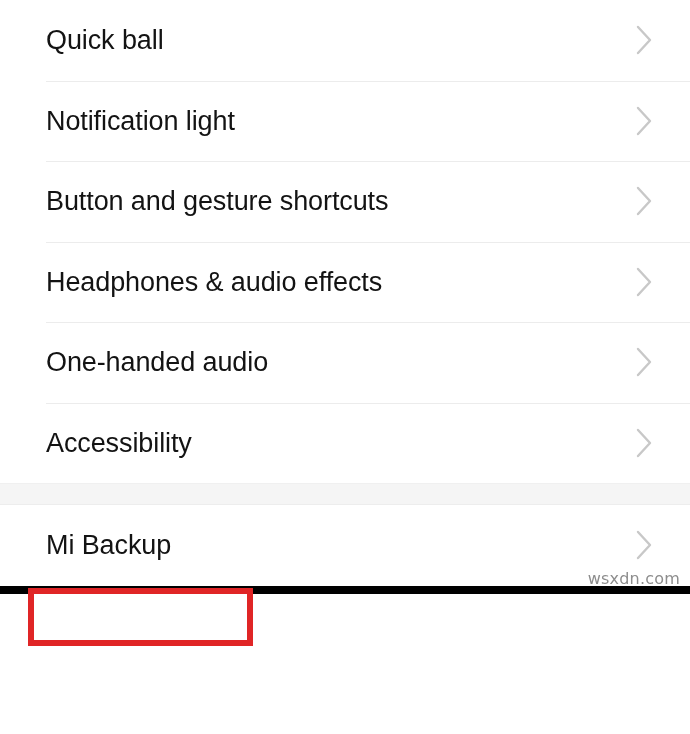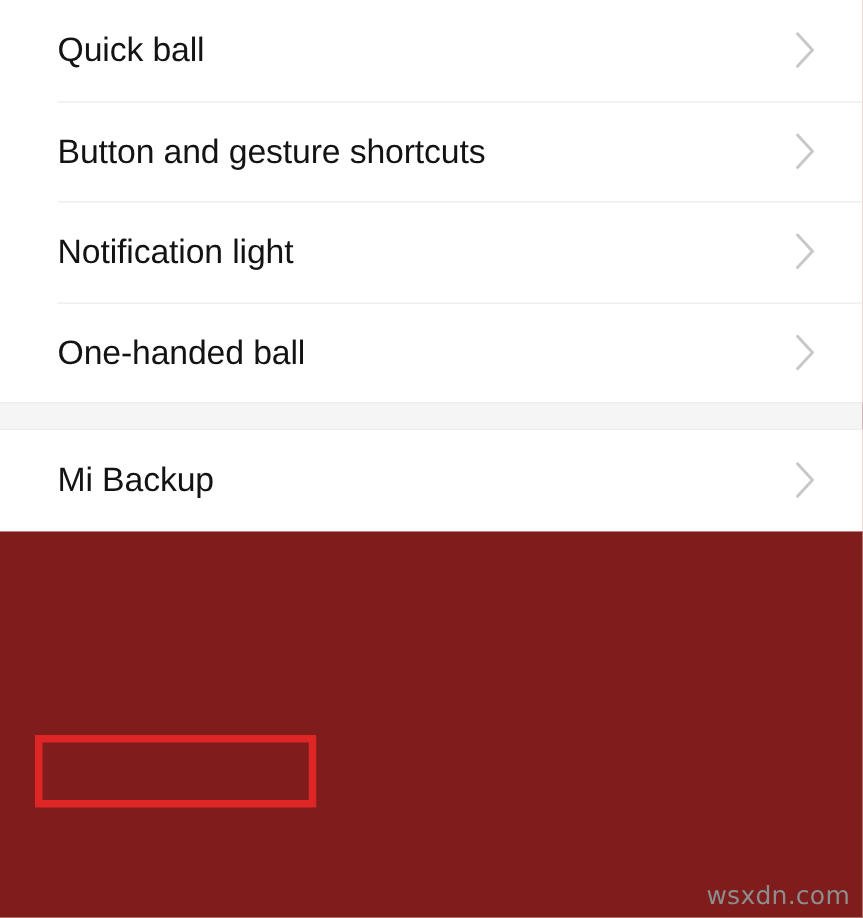--- a/index.html
+++ b/index.html
@@ -11,22 +11,22 @@
     width: 690px;
     height: 734px;
     overflow: hidden;
     font-family: "Liberation Sans", "DejaVu Sans", sans-serif;
     -webkit-font-smoothing: antialiased;
   }
 
   #settings-screen {
     position: relative;
     width: 690px;
-    height: 734px;
-    background: #7f1d1d;
+    height: 594px;
+    background: #000000;
   }
 
   .settings-group {
     background: #ffffff;
   }
 
   .settings-row {
     position: relative;
     display: flex;
     align-items: center;
@@ -89,21 +89,21 @@
     border: 6px solid #e02526;
     box-sizing: border-box;
     pointer-events: none;
     z-index: 5;
   }
 
   .watermark {
     position: absolute;
     right: 10px;
     bottom: 6px;
-    font-size: 20px;
+    font-size: 16px;
     color: #8d8d8d;
     font-family: "DejaVu Sans", sans-serif;
     letter-spacing: 0.2px;
     z-index: 6;
   }
 </style>
 </head>
 <body>
 
 <div id="settings-screen">
@@ -113,47 +113,63 @@
     <div class="settings-row">
       <span class="row-label">Quick ball</span>
       <span class="chevron-icon">
         <svg viewBox="0 0 22 34" xmlns="http://www.w3.org/2000/svg" aria-hidden="true">
           <path d="M4 4 L16 17 L4 30" fill="none" stroke="#c8c8c8" stroke-width="2.4" stroke-linecap="round" stroke-linejoin="round"></path>
         </svg>
       </span>
     </div>
 
     <div class="settings-row">
+      <span class="row-label">Notification light</span>
+      <span class="chevron-icon">
+        <svg viewBox="0 0 22 34" xmlns="http://www.w3.org/2000/svg" aria-hidden="true">
+          <path d="M4 4 L16 17 L4 30" fill="none" stroke="#c8c8c8" stroke-width="2.4" stroke-linecap="round" stroke-linejoin="round"></path>
+        </svg>
+      </span>
+    </div>
+
+    <div class="settings-row">
       <span class="row-label">Button and gesture shortcuts</span>
       <span class="chevron-icon">
         <svg viewBox="0 0 22 34" xmlns="http://www.w3.org/2000/svg" aria-hidden="true">
           <path d="M4 4 L16 17 L4 30" fill="none" stroke="#c8c8c8" stroke-width="2.4" stroke-linecap="round" stroke-linejoin="round"></path>
         </svg>
       </span>
     </div>
 
     <div class="settings-row">
-      <span class="row-label">Notification light</span>
+      <span class="row-label">Headphones &amp; audio effects</span>
       <span class="chevron-icon">
         <svg viewBox="0 0 22 34" xmlns="http://www.w3.org/2000/svg" aria-hidden="true">
           <path d="M4 4 L16 17 L4 30" fill="none" stroke="#c8c8c8" stroke-width="2.4" stroke-linecap="round" stroke-linejoin="round"></path>
         </svg>
       </span>
     </div>
 
-
     <div class="settings-row">
-      <span class="row-label">One-handed ball</span>
+      <span class="row-label">One-handed audio</span>
       <span class="chevron-icon">
         <svg viewBox="0 0 22 34" xmlns="http://www.w3.org/2000/svg" aria-hidden="true">
           <path d="M4 4 L16 17 L4 30" fill="none" stroke="#c8c8c8" stroke-width="2.4" stroke-linecap="round" stroke-linejoin="round"></path>
         </svg>
       </span>
     </div>
 
+    <div class="settings-row">
+      <span class="row-label">Accessibility</span>
+      <span class="chevron-icon">
+        <svg viewBox="0 0 22 34" xmlns="http://www.w3.org/2000/svg" aria-hidden="true">
+          <path d="M4 4 L16 17 L4 30" fill="none" stroke="#c8c8c8" stroke-width="2.4" stroke-linecap="round" stroke-linejoin="round"></path>
+        </svg>
+      </span>
+    </div>
 
 
   </div>
 
   <div class="section-divider"></div>
 
   <div class="settings-group">
 
 
     <div class="settings-row">

